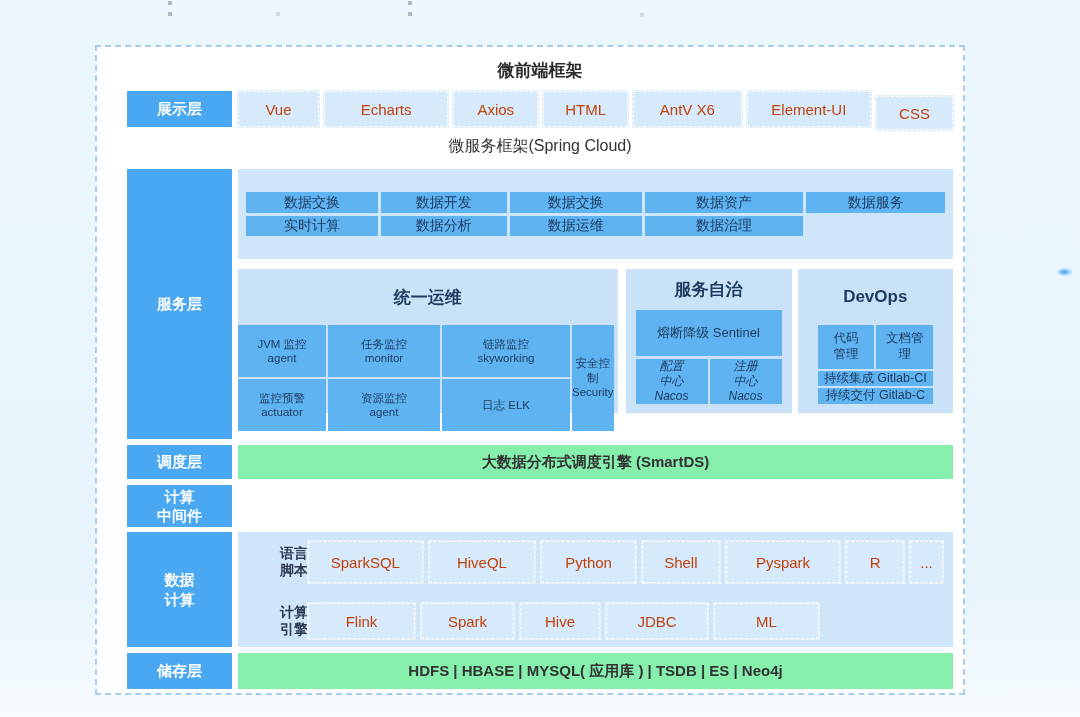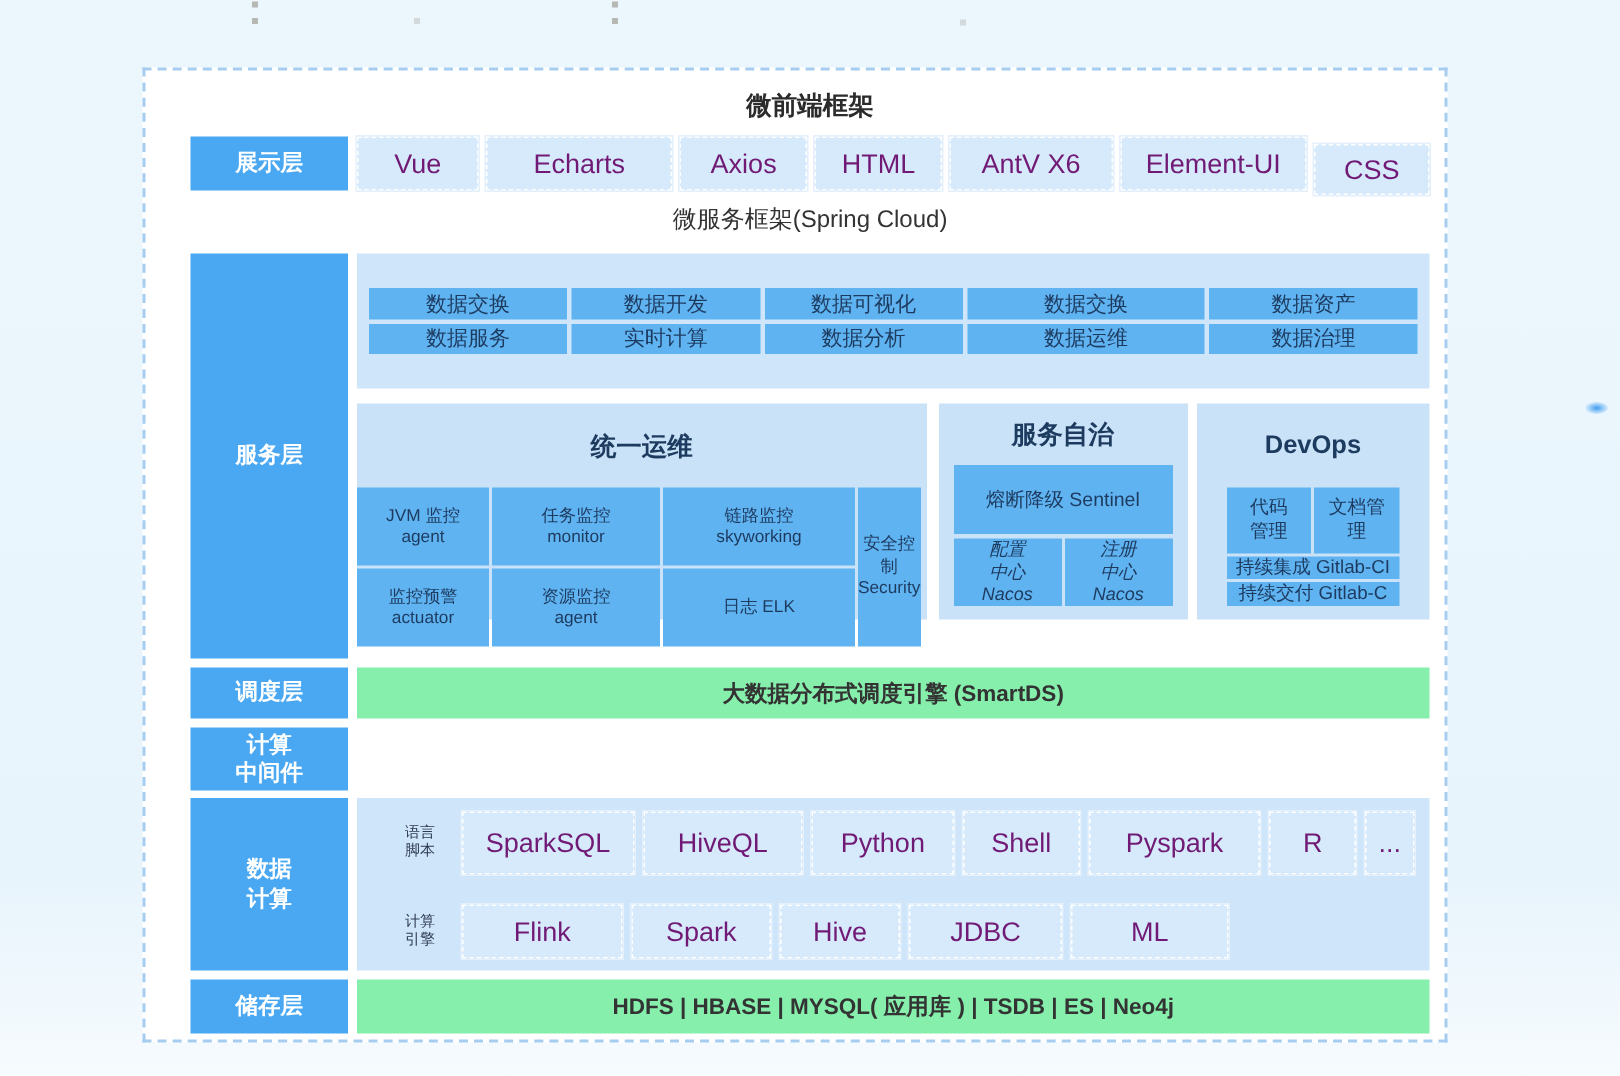--- a/index.html
+++ b/index.html
@@ -27,21 +27,21 @@
   .row { display:flex; align-items:stretch; }
   .layer-label { flex:0 0 105px; margin-right:6px; background:#4aa8f2; color:#fff;
     font-weight:bold; font-size:15px; display:flex; align-items:center; justify-content:center;
     text-align:center; white-space:pre-line; line-height:1.3; }
   .content { flex:1; display:flex; }
 
   
   .display-row { height:36px; }
   .display-row .content { gap:5px; }
   .lbox { background:#d7eafb; border:1px dashed #ffffff; outline:1px solid #e4f0fb;
-    color:#701a75; font-size:18px; display:flex; align-items:center; justify-content:center; }
+    color:#c2410c; font-size:15px; display:flex; align-items:center; justify-content:center; }
   .display-row .lbox { flex:0 1 auto; }
 
   
   .service-band { height:270px; margin-top:4px; }
   .service-right { flex:1; display:flex; flex-direction:column; }
   .apps-panel { height:90px; background:#cfe6fa; padding:23px 8px; }
   .apps-grid { height:100%; display:grid; grid-template-columns:1fr .95fr 1fr 1.2fr 1.05fr;
     grid-template-rows:1fr 1fr; gap:3px; }
   .mcell { background:#5fb3f1; color:#1d3a5f; display:flex; align-items:center;
     justify-content:center; text-align:center; font-size:14px; white-space:pre-line; line-height:1.25; }
@@ -73,22 +73,22 @@
   .middleware-row { height:42px; margin-top:6px; }
   .middleware-row .strip { font-size:13.5px; font-weight:bold; }
   .storage-row { height:36px; margin-top:6px; }
   .storage-row .strip { font-size:15px; font-weight:bold; }
 
   
   .compute-band { height:115px; margin-top:5px; }
   .compute-panel { flex:1; background:#cfe6fa; padding:9px 10px 8px; display:flex;
     flex-direction:column; justify-content:space-between; }
   .compute-row { display:flex; align-items:center; }
-  .compute-row-label { flex:0 0 60px; color:#2e3a52; font-size:10px; font-weight:normal;
-    white-space:pre-line; line-height:1.25; text-align:center; padding-left:4px; }
+  .compute-row-label { flex:0 0 60px; color:#2e3a52; font-size:14px; font-weight:bold;
+    white-space:pre-line; line-height:1.25; text-align:right; padding-left:4px; }
   .compute-boxes { flex:1; display:flex; gap:6px; }
   .scripts-row .lbox { height:42px; }
   .engines-row .lbox { height:36px; }
 </style>
 </head>
 <body>
 
 <div class="artifact" style="left:168px;top:1px;"></div>
 <div class="artifact" style="left:408px;top:1px;"></div>
 <div class="artifact" style="left:168px;top:12px;"></div>
@@ -116,21 +116,20 @@
 
   <div class="subtitle-row">微服务框架(Spring Cloud)</div>
 
   <div class="row service-band">
     <div class="layer-label">服务层</div>
     <div class="service-right">
       <div class="apps-panel">
         <div class="apps-grid">
           <div class="mcell">数据交换</div>
           <div class="mcell">数据开发</div>
-          <div class="mcell">数据可视化</div>
           <div class="mcell">数据交换</div>
           <div class="mcell">数据资产</div>
           <div class="mcell">数据服务</div>
           <div class="mcell">实时计算</div>
           <div class="mcell">数据分析</div>
           <div class="mcell">数据运维</div>
           <div class="mcell">数据治理</div>
         </div>
       </div>
       <div class="panels-row">

